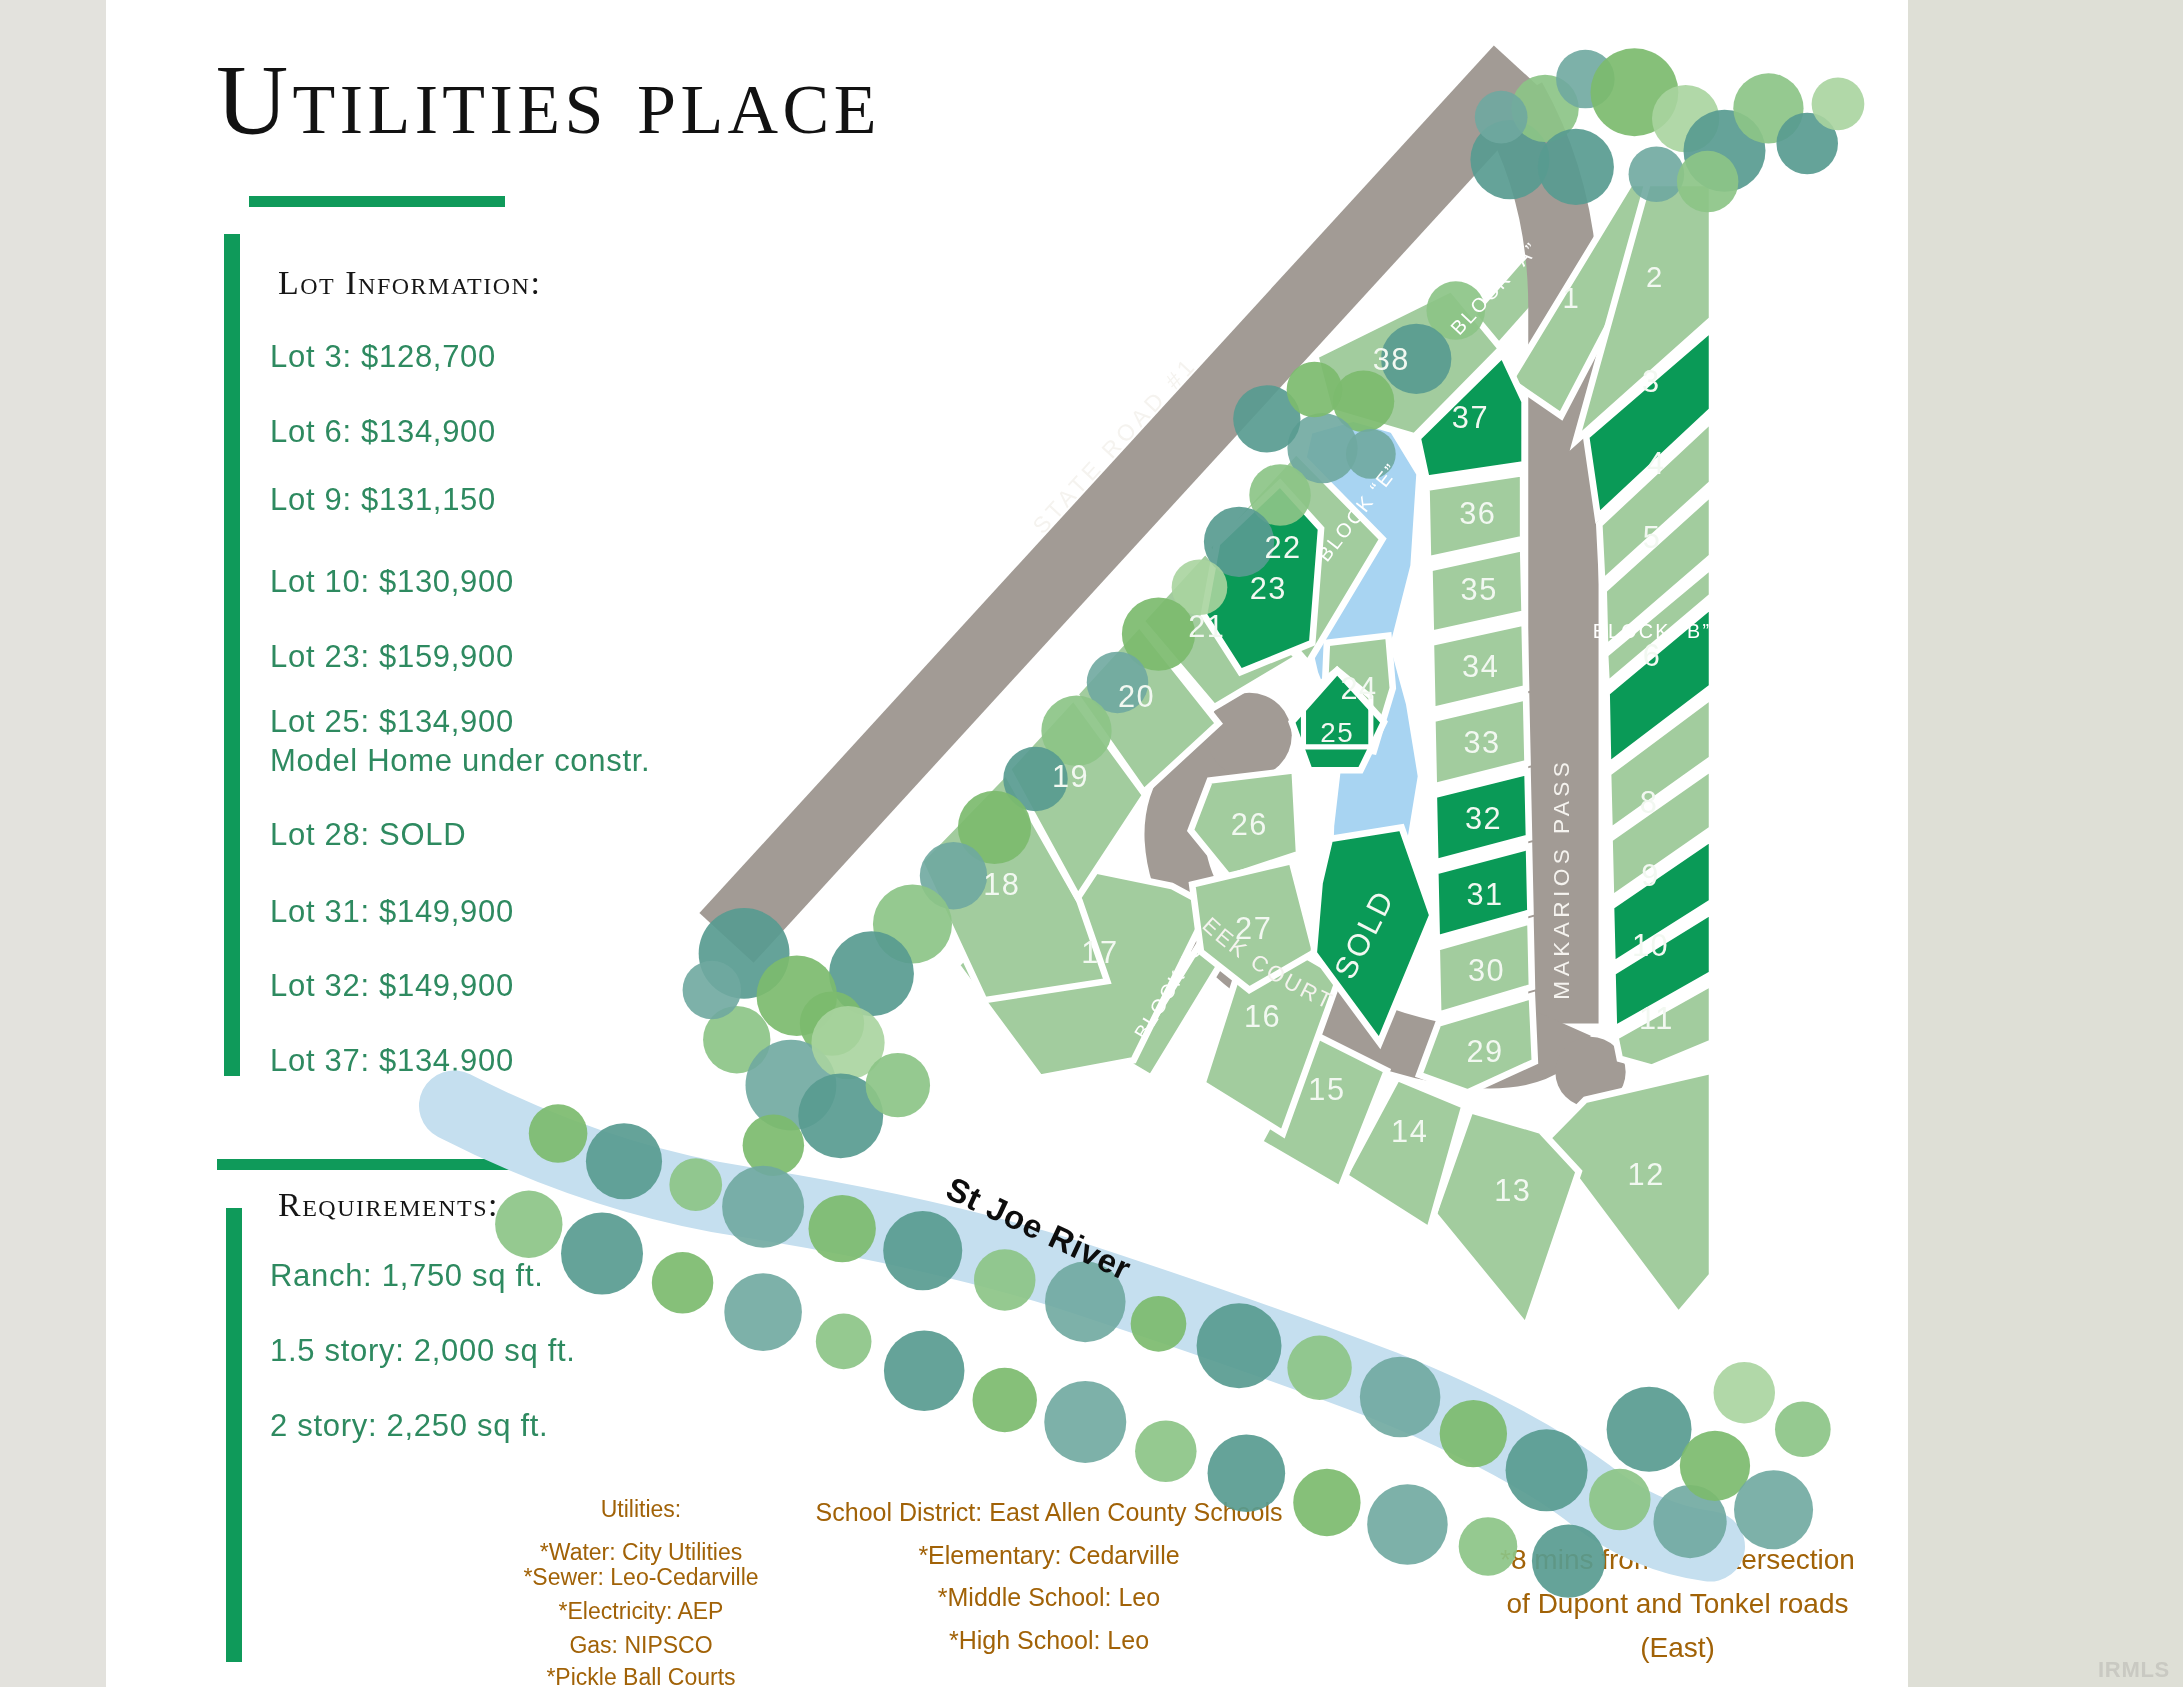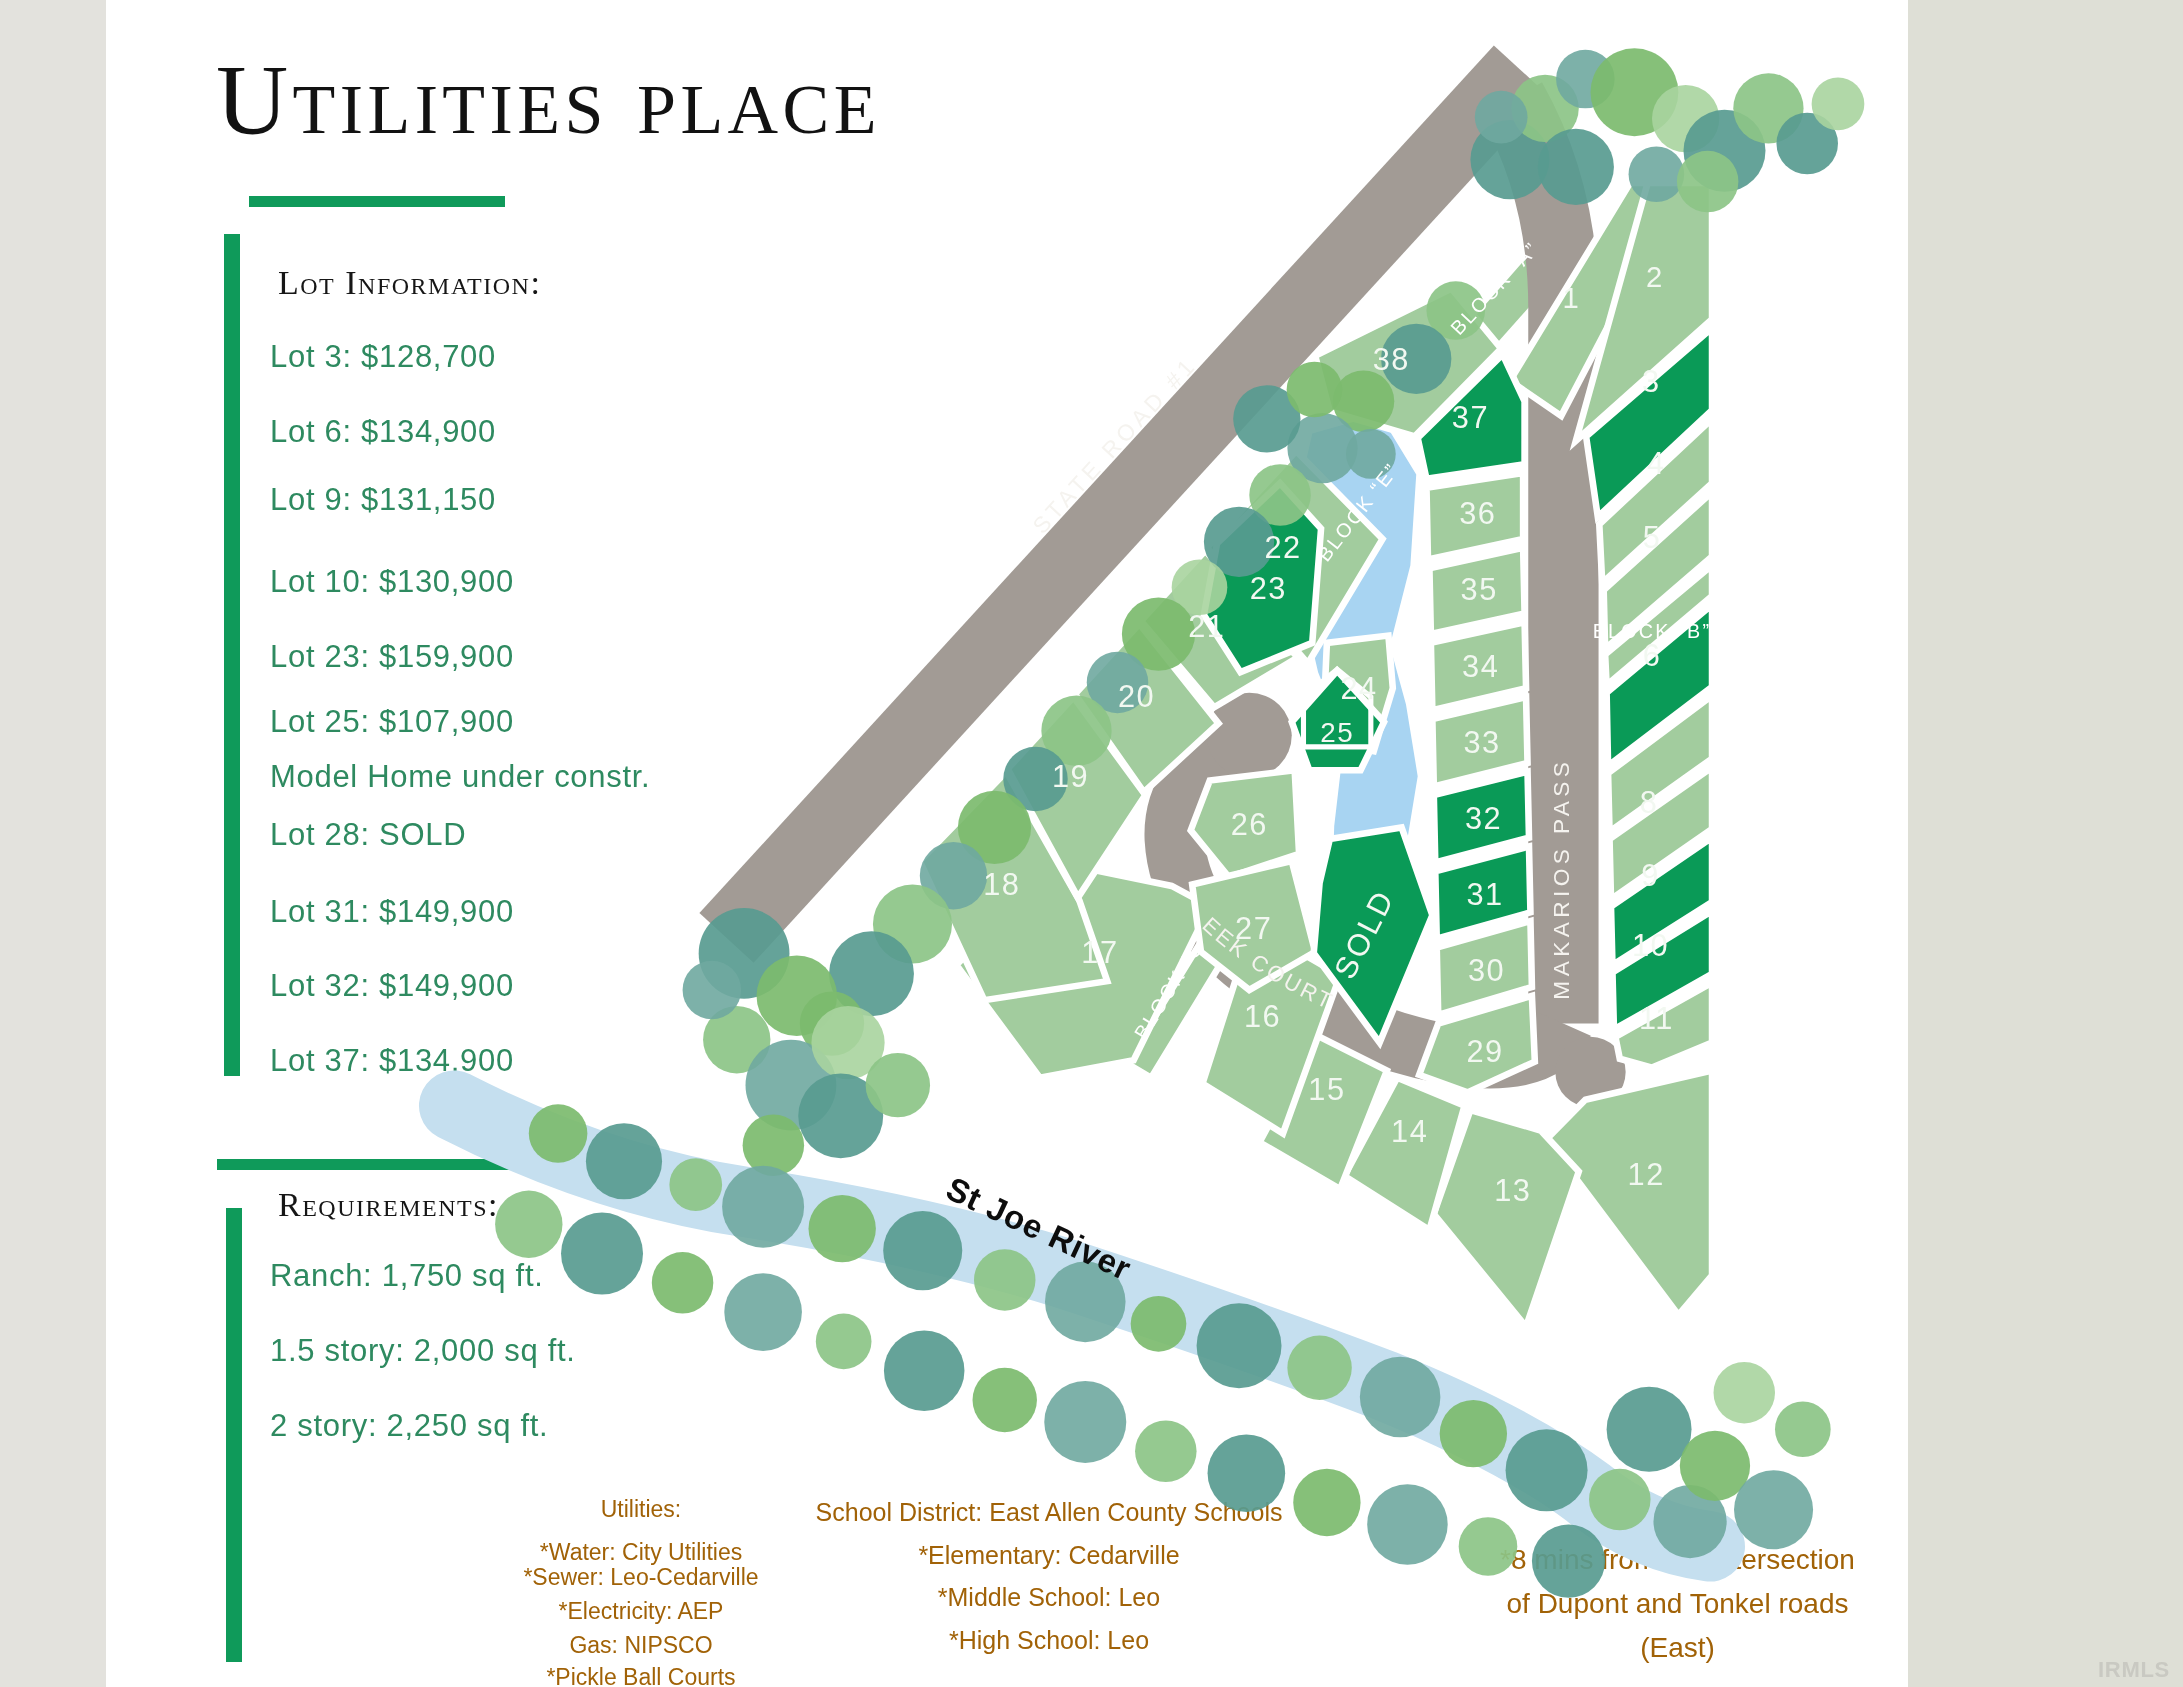--- a/index.html
+++ b/index.html
@@ -51,22 +51,22 @@
 <div class="abs greenbar vbar1"></div>
 <div class="abs greenbar hbar2"></div>
 <div class="abs greenbar vbar2"></div>
 
 <div class="abs section-heading" style="left:270px;top:264px;">Lot Information:</div>
 <div class="abs lot-line" style="top:339px;">Lot 3: $128,700</div>
 <div class="abs lot-line" style="top:414px;">Lot 6: $134,900</div>
 <div class="abs lot-line" style="top:482px;">Lot 9: $131,150</div>
 <div class="abs lot-line" style="top:564px;">Lot 10: $130,900</div>
 <div class="abs lot-line" style="top:639px;">Lot 23: $159,900</div>
-<div class="abs lot-line" style="top:704px;">Lot 25: $107,900</div>
-<div class="abs lot-line" style="top:759px;">Model Home under constr.</div>
+<div class="abs lot-line" style="top:704px;">Lot 25: $134,900</div>
+<div class="abs lot-line" style="top:743px;">Model Home under constr.</div>
 <div class="abs lot-line" style="top:817px;">Lot 28: SOLD</div>
 <div class="abs lot-line" style="top:894px;">Lot 31: $149,900</div>
 <div class="abs lot-line" style="top:968px;">Lot 32: $149,900</div>
 <div class="abs lot-line" style="top:1043px;">Lot 37: $134,900</div>
 
 <div class="abs section-heading" style="left:270px;top:1186px;">Requirements:</div>
 <div class="abs lot-line" style="top:1258px;">Ranch: 1,750 sq ft.</div>
 <div class="abs lot-line" style="top:1333px;">1.5 story: 2,000 sq ft.</div>
 <div class="abs lot-line" style="top:1408px;">2 story: 2,250 sq ft.</div>
 

